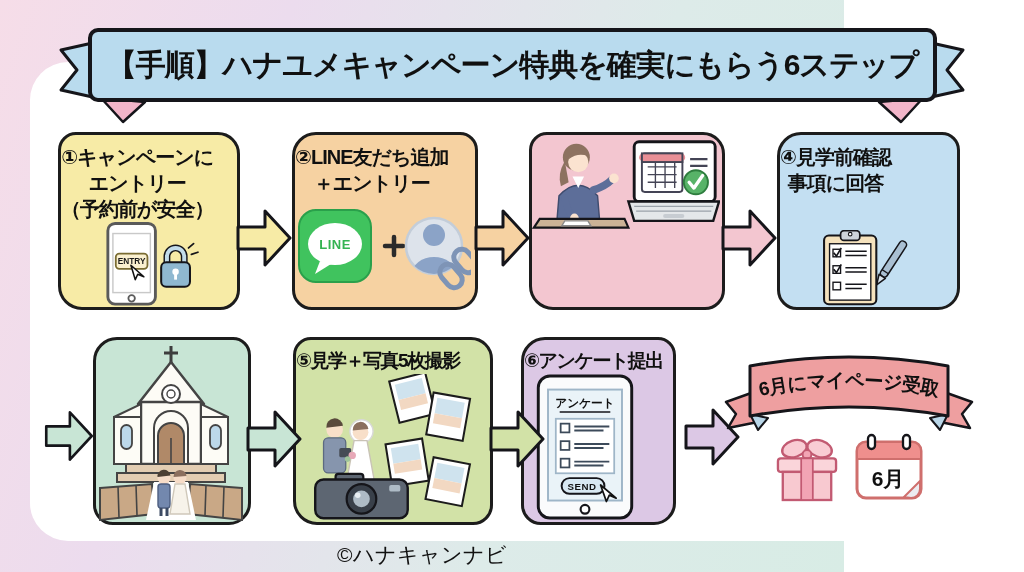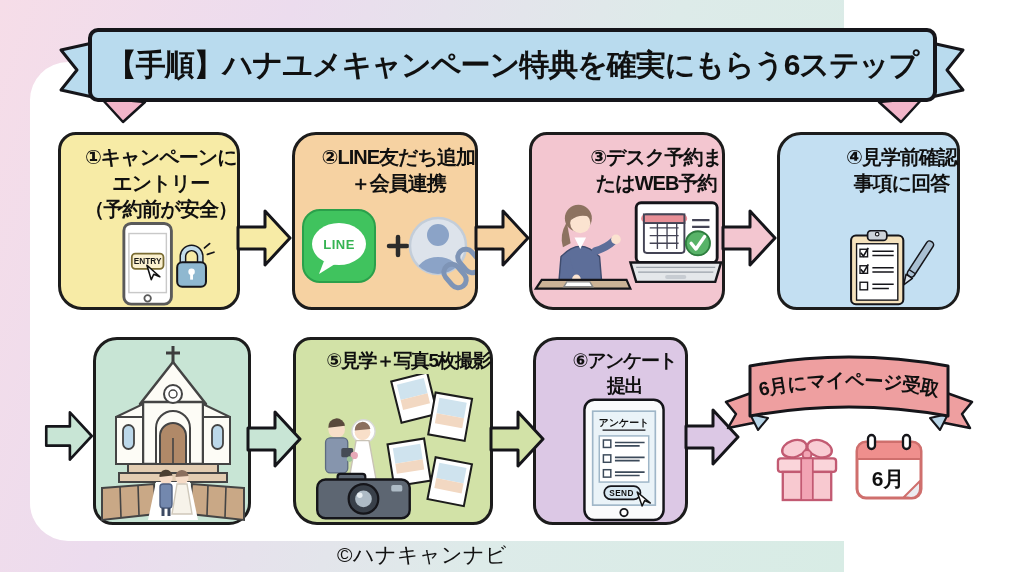--- a/index.html
+++ b/index.html
@@ -6,33 +6,33 @@
   body{width:1024px;height:572px;overflow:hidden;font-family:"Liberation Sans","DejaVu Sans",sans-serif;}
   #canvas{position:relative;width:844px;height:572px;
     background:linear-gradient(110deg,#f6dde8 0%,#ecdcee 28%,#ddebe9 65%,#d8ece5 100%);}
   #card{position:absolute;left:30px;top:62px;width:966px;height:479px;background:#ffffff;border-radius:38px;}
   
   #title-ribbon-svg{position:absolute;left:57px;top:24px;width:910px;height:120px;}
   #title-text{position:absolute;left:90px;top:30px;width:845px;height:70px;line-height:70px;
     text-align:center;font-size:30px;font-weight:bold;color:#101010;letter-spacing:-1px;}
   
   .box{position:absolute;border:3px solid #1c1c1c;box-sizing:border-box;
-    display:flex;flex-direction:column;align-items:flex-end;}
+    display:flex;flex-direction:column;align-items:flex-start;}
   .r1{border-radius:18px 22px 20px 24px;}
   .r2{border-radius:24px 18px 22px 20px;}
   .box-title{font-weight:bold;font-size:20px;line-height:1.3;text-align:center;white-space:pre-line;
     margin-top:9px;color:#101010;letter-spacing:-1px;}
-  .small-title{font-size:19px;letter-spacing:-1.5px;margin-left:28px;}
+  .small-title{font-size:19px;letter-spacing:-1.5px;}
   #b1{left:58px;top:132px;width:182px;height:178px;background:#f7eba6;}
   #b2{left:292px;top:132px;width:186px;height:178px;background:#f6d2a2;}
   #b3{left:529px;top:132px;width:196px;height:178px;background:#f3c6d0;}
   #b4{left:777px;top:132px;width:183px;height:178px;background:#c3dff2;gap:31px;}
   #church{left:93px;top:337px;width:158px;height:188px;background:#c8e5d5;}
   #b5{left:293px;top:337px;width:200px;height:188px;background:#d2e2a7;}
-  #b6{left:533px;top:337px;width:155px;height:188px;background:#dcc8e5;}
+  #b6{left:521px;top:337px;width:155px;height:188px;background:#dcc8e5;}
   .arrow{position:absolute;width:56px;height:64px;}
   #a1{left:236px;top:206px;}
   #a2{left:474px;top:206px;}
   #a3{left:721px;top:206px;}
   #a-entry{left:44px;top:408px;width:50px;height:56px;}
   #a4{left:246px;top:407px;}
   #a5{left:489px;top:407px;}
   #a6{left:684px;top:405px;}
   #reward-ribbon-svg{position:absolute;left:720px;top:352px;width:258px;height:84px;}
   #gift-svg{position:absolute;left:776px;top:436px;width:62px;height:66px;}
@@ -73,21 +73,21 @@
         <rect x="108" y="56" width="40" height="34" rx="7" fill="#8fb8d0" stroke="#15151a" stroke-width="2.8"></rect>
         <circle cx="128" cy="69" r="4.5" fill="#ffffff"></circle>
         <rect x="126" y="71" width="4" height="9" fill="#ffffff"></rect>
         <path d="M146,36 L153,30 M150,45 L159,42" stroke="#15151a" stroke-width="2.5" stroke-linecap="round"></path>
       </g>
     </svg>
   </div>
 
   <div id="b2" class="box r2">
     <div class="box-title">②LINE友だち追加
-＋会員連携</div>
+＋エントリー</div>
     <svg width="176" height="96" viewBox="0 0 176 96" style="margin-top:6px">
       <g>
         <rect x="4" y="8" width="72" height="72" rx="17" fill="#40c35e" stroke="#2aa04b" stroke-width="2"></rect>
         <ellipse cx="40" cy="42" rx="27" ry="21" fill="#ffffff"></ellipse>
         <polygon points="25,59 20,72 36,62" fill="#ffffff"></polygon>
         <text x="40" y="47" font-size="13" font-weight="bold" fill="#35b352" text-anchor="middle" letter-spacing="0.5">LINE</text>
       </g>
       <path d="M90,44 h18 M99,35 v18" stroke="#2b2b2b" stroke-width="4.5" stroke-linecap="round"></path>
       <g>
         <clipPath id="avclip">
@@ -104,22 +104,20 @@
           <rect x="148" y="61" width="16" height="26" rx="8" fill="none" stroke="#7e94b6" stroke-width="5"></rect>
         </g>
         <g transform="rotate(-40 170 59)">
           <rect x="162" y="46" width="16" height="26" rx="8" fill="none" stroke="#7e94b6" stroke-width="5"></rect>
         </g>
       </g>
     </svg>
   </div>
 
   <div id="b3" class="box r1">
-    <div class="box-title">③デスク予約ま
-たはWEB予約</div>
     <svg width="188" height="110" viewBox="0 0 195 112">
       <g>
         <circle cx="46" cy="22" r="14" fill="#8d7260"></circle>
         <path d="M34,26 q-8,14 -4,26 l8,-4 Z" fill="#8d7260"></path>
         <circle cx="48" cy="27" r="10.5" fill="#fbe3d0"></circle>
         <path d="M38,24 a10.5,10.5 0 0 1 20,-3 q-10,-4 -20,3 Z" fill="#8d7260"></path>
         <path d="M28,62 Q48,40 68,62 L70,86 L26,86 Z" fill="#5d6e99" stroke="#3f4c6e" stroke-width="1.5"></path>
         <polygon points="42,42 54,42 48,54" fill="#ffffff"></polygon>
         <path d="M64,56 Q76,52 82,46" stroke="#5d6e99" stroke-width="8" fill="none" stroke-linecap="round"></path>
         <circle cx="85" cy="44" r="5" fill="#fbe3d0"></circle>

